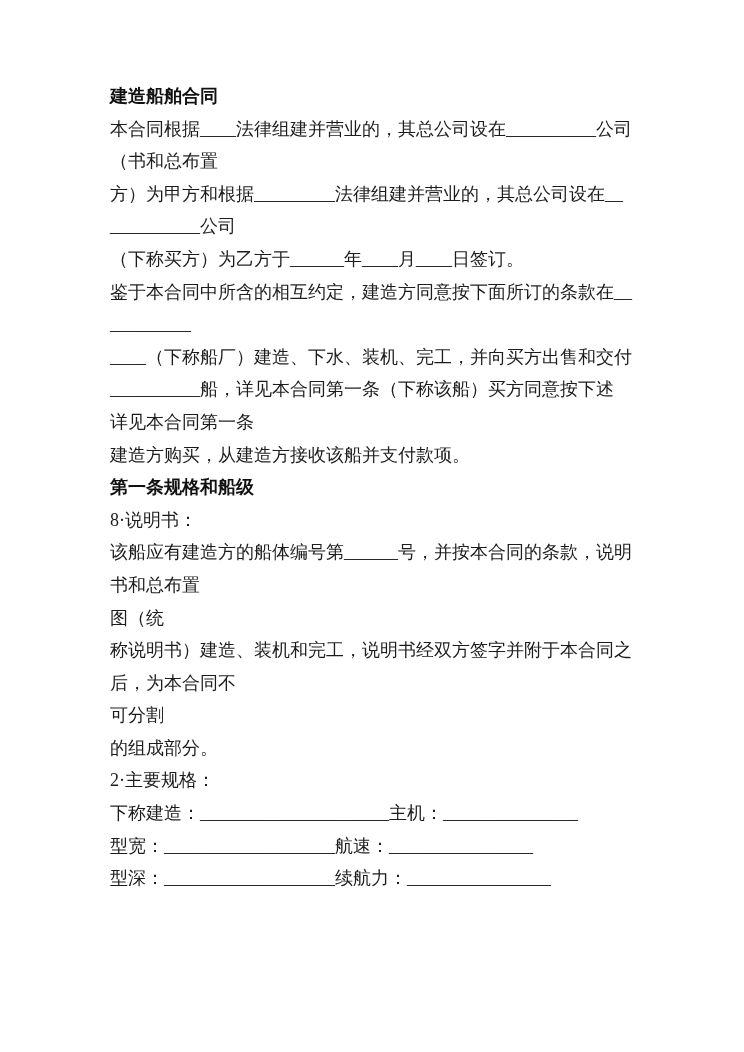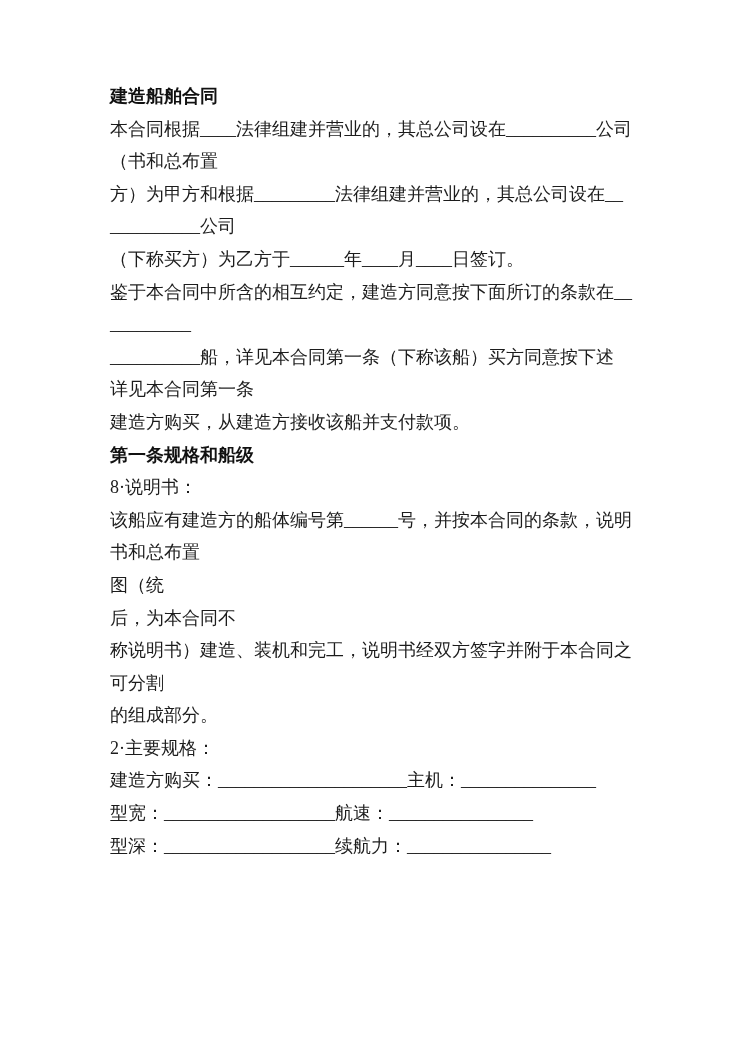--- a/index.html
+++ b/index.html
@@ -36,32 +36,33 @@
 <div class="page">
   <p class="line bold">建造船舶合同</p>
 
   <p class="line">本合同根据____法律组建并营业的，其总公司设在__________公司</p>
   <p class="line">（书和总布置</p>
   <p class="line">方）为甲方和根据_________法律组建并营业的，其总公司设在__</p>
   <p class="line">__________公司</p>
   <p class="line">（下称买方）为乙方于______年____月____日签订。</p>
   <p class="line">鉴于本合同中所含的相互约定，建造方同意按下面所订的条款在__</p>
   <p class="line">_________</p>
+  <p class="line">____（下称船厂）建造、下水、装机、完工，并向买方出售和交付</p>
   <p class="line">__________船，详见本合同第一条（下称该船）买方同意按下述</p>
   <p class="line">详见本合同第一条</p>
   <p class="line">建造方购买，从建造方接收该船并支付款项。</p>
 
   <p class="line bold">第一条规格和船级</p>
 
   <p class="line">8·说明书：</p>
   <p class="line">该船应有建造方的船体编号第______号，并按本合同的条款，说明</p>
   <p class="line">书和总布置</p>
   <p class="line">图（统</p>
+  <p class="line">称说明书）建造、装机和完工，说明书经双方签字并附于本合同之</p>
   <p class="line">后，为本合同不</p>
-  <p class="line">称说明书）建造、装机和完工，说明书经双方签字并附于本合同之</p>
   <p class="line">可分割</p>
   <p class="line">的组成部分。</p>
 
   <p class="line">2·主要规格：</p>
-  <p class="line">建造方购买：_____________________主机：_______________</p>
+  <p class="line">下称建造：_____________________主机：_______________</p>
   <p class="line">型宽：___________________航速：________________</p>
   <p class="line">型深：___________________续航力：________________</p>
 </div>
 
 </body></html>

